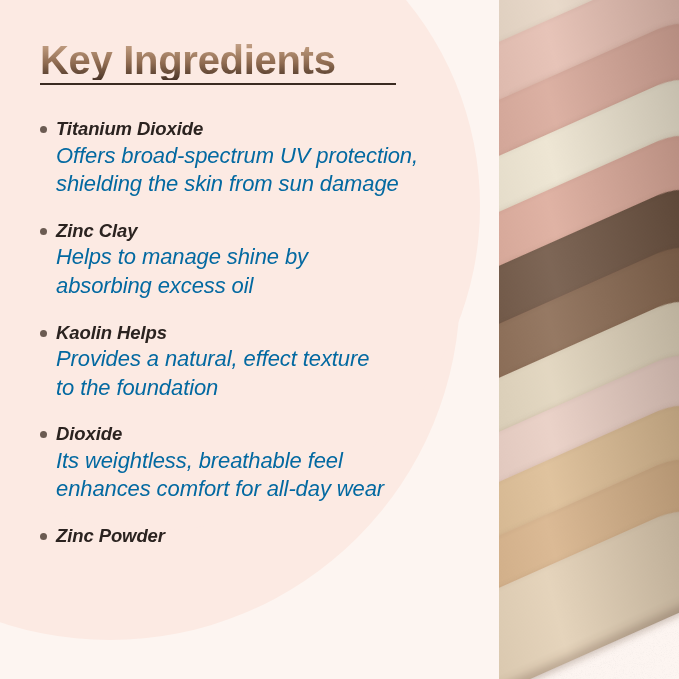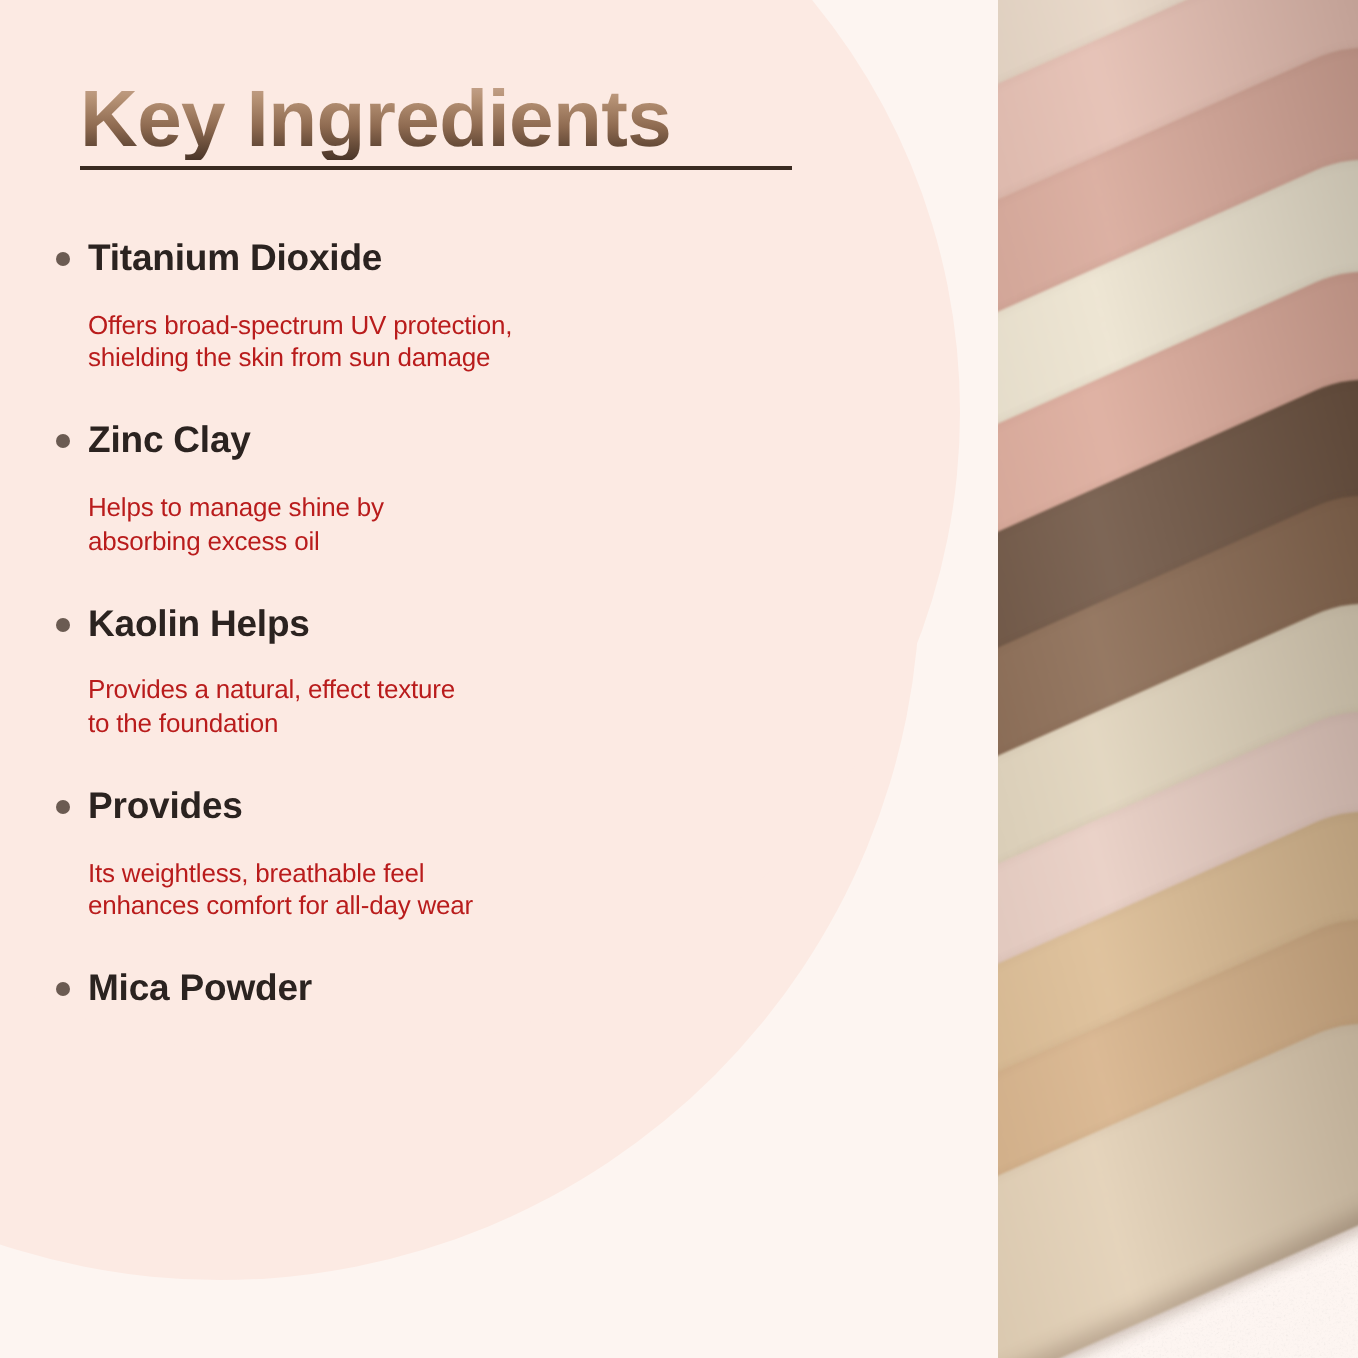--- a/index.html
+++ b/index.html
@@ -77,26 +77,27 @@
   .title-rule {
     height: 2px;
     background: #3a2b21;
     margin-top: 3px;
     width: 356px;
   }
 
   
   .list {
     position: absolute;
-    left: 26px;
+    left: 38px;
     top: 118px;
     width: 410px;
     list-style: none;
     margin: 0;
     padding: 0;
+    font-style: italic;
   }
   .item {
     position: relative;
     padding-left: 18px;
     margin-bottom: 21px;
   }
   .item:last-child { margin-bottom: 0; }
 
   .bullet {
     position: absolute;
@@ -110,24 +111,24 @@
   .item-name {
     display: block;
     font-size: 18.5px;
     font-weight: bold;
     color: #2b2320;
     line-height: 1.22;
     letter-spacing: -0.1px;
   }
   .item-desc {
     display: block;
-    font-size: 13px;
-    color: #b91c1c;
+    font-size: 22px;
+    color: #0369a1;
     line-height: 1.30;
-    margin-top: 14px;
+    margin-top: 1px;
     letter-spacing: -0.1px;
     white-space: pre-line;
   }
 
   
   .powder {
     position: absolute;
     right: 0;
     top: 0;
     width: 180px;
@@ -200,27 +201,27 @@
 absorbing excess oil</span>
         </li>
         <li class="item">
           <span class="bullet" style="background: rgb(107, 91, 82);"></span>
           <span class="item-name">Kaolin Helps</span>
           <span class="item-desc">Provides a natural, effect texture
 to the foundation</span>
         </li>
         <li class="item">
           <span class="bullet" style="background: rgb(107, 91, 82);"></span>
-          <span class="item-name">Provides</span>
+          <span class="item-name">Dioxide</span>
           <span class="item-desc">Its weightless, breathable feel
 enhances comfort for all-day wear</span>
         </li>
         <li class="item">
           <span class="bullet" style="background: rgb(107, 91, 82);"></span>
-          <span class="item-name">Mica Powder</span>
+          <span class="item-name">Zinc Powder</span>
         </li>
       </ul>
 
   </div>
 
   <div class="powder">
     <div class="powder-inner" id="powder-inner">
         <div class="smear" style="top: -24px; background: linear-gradient(100deg, rgba(0, 0, 0, 0.2) 0%, rgba(0, 0, 0, 0.06) 14%, rgba(255, 255, 255, 0.1) 46%, rgba(0, 0, 0, 0.16) 88%, rgba(0, 0, 0, 0.3) 100%), rgb(232, 207, 196); z-index: 0; box-shadow: rgba(70, 45, 30, 0.25) 0px -6px 10px inset, rgba(90, 60, 40, 0.28) 0px 3px 7px;"></div>
         <div class="smear" style="top: 34px; background: linear-gradient(100deg, rgba(0, 0, 0, 0.2) 0%, rgba(0, 0, 0, 0.06) 14%, rgba(255, 255, 255, 0.1) 46%, rgba(0, 0, 0, 0.16) 88%, rgba(0, 0, 0, 0.3) 100%), rgb(230, 213, 196); z-index: 1; box-shadow: rgba(70, 45, 30, 0.25) 0px -6px 10px inset, rgba(90, 60, 40, 0.28) 0px 3px 7px;"></div>
         <div class="smear" style="top: 92px; background: linear-gradient(100deg, rgba(0, 0, 0, 0.2) 0%, rgba(0, 0, 0, 0.06) 14%, rgba(255, 255, 255, 0.1) 46%, rgba(0, 0, 0, 0.16) 88%, rgba(0, 0, 0, 0.3) 100%), rgb(228, 189, 176); z-index: 2; box-shadow: rgba(70, 45, 30, 0.25) 0px -6px 10px inset, rgba(90, 60, 40, 0.28) 0px 3px 7px;"></div>

